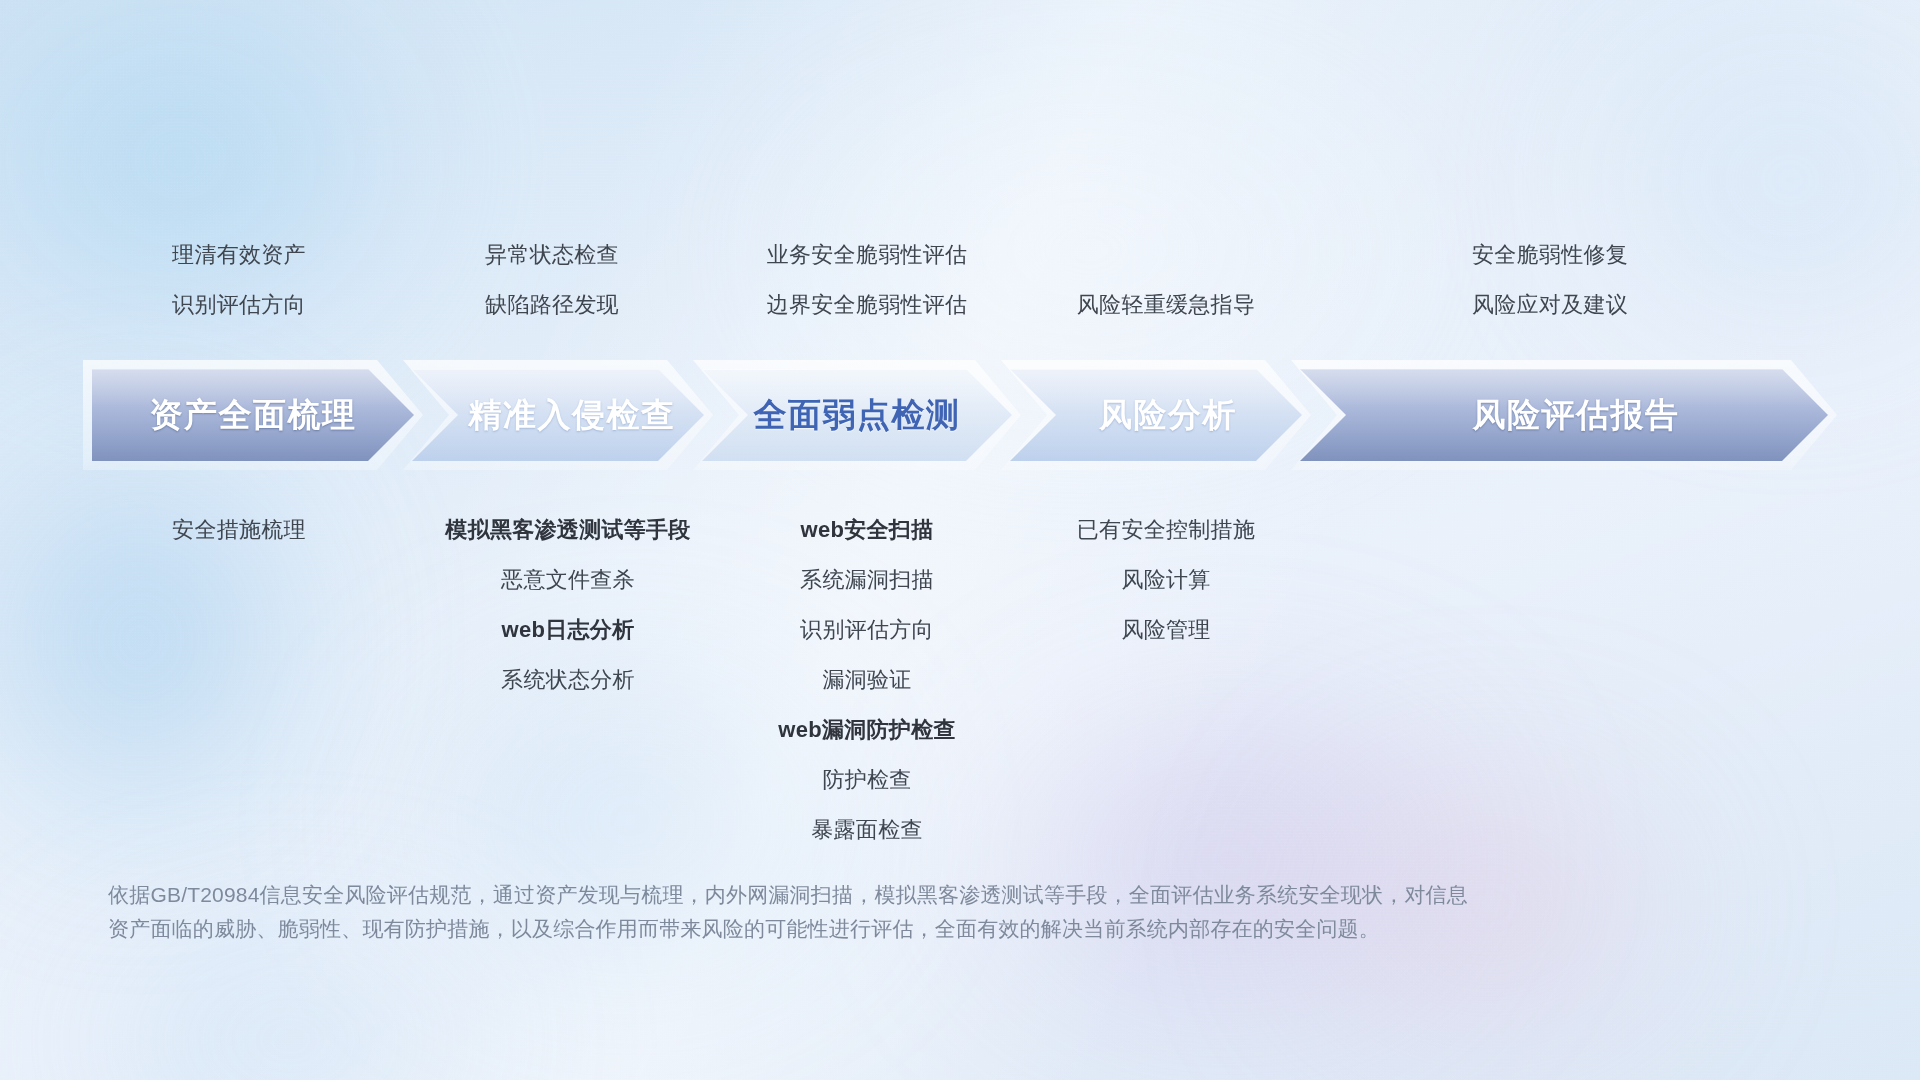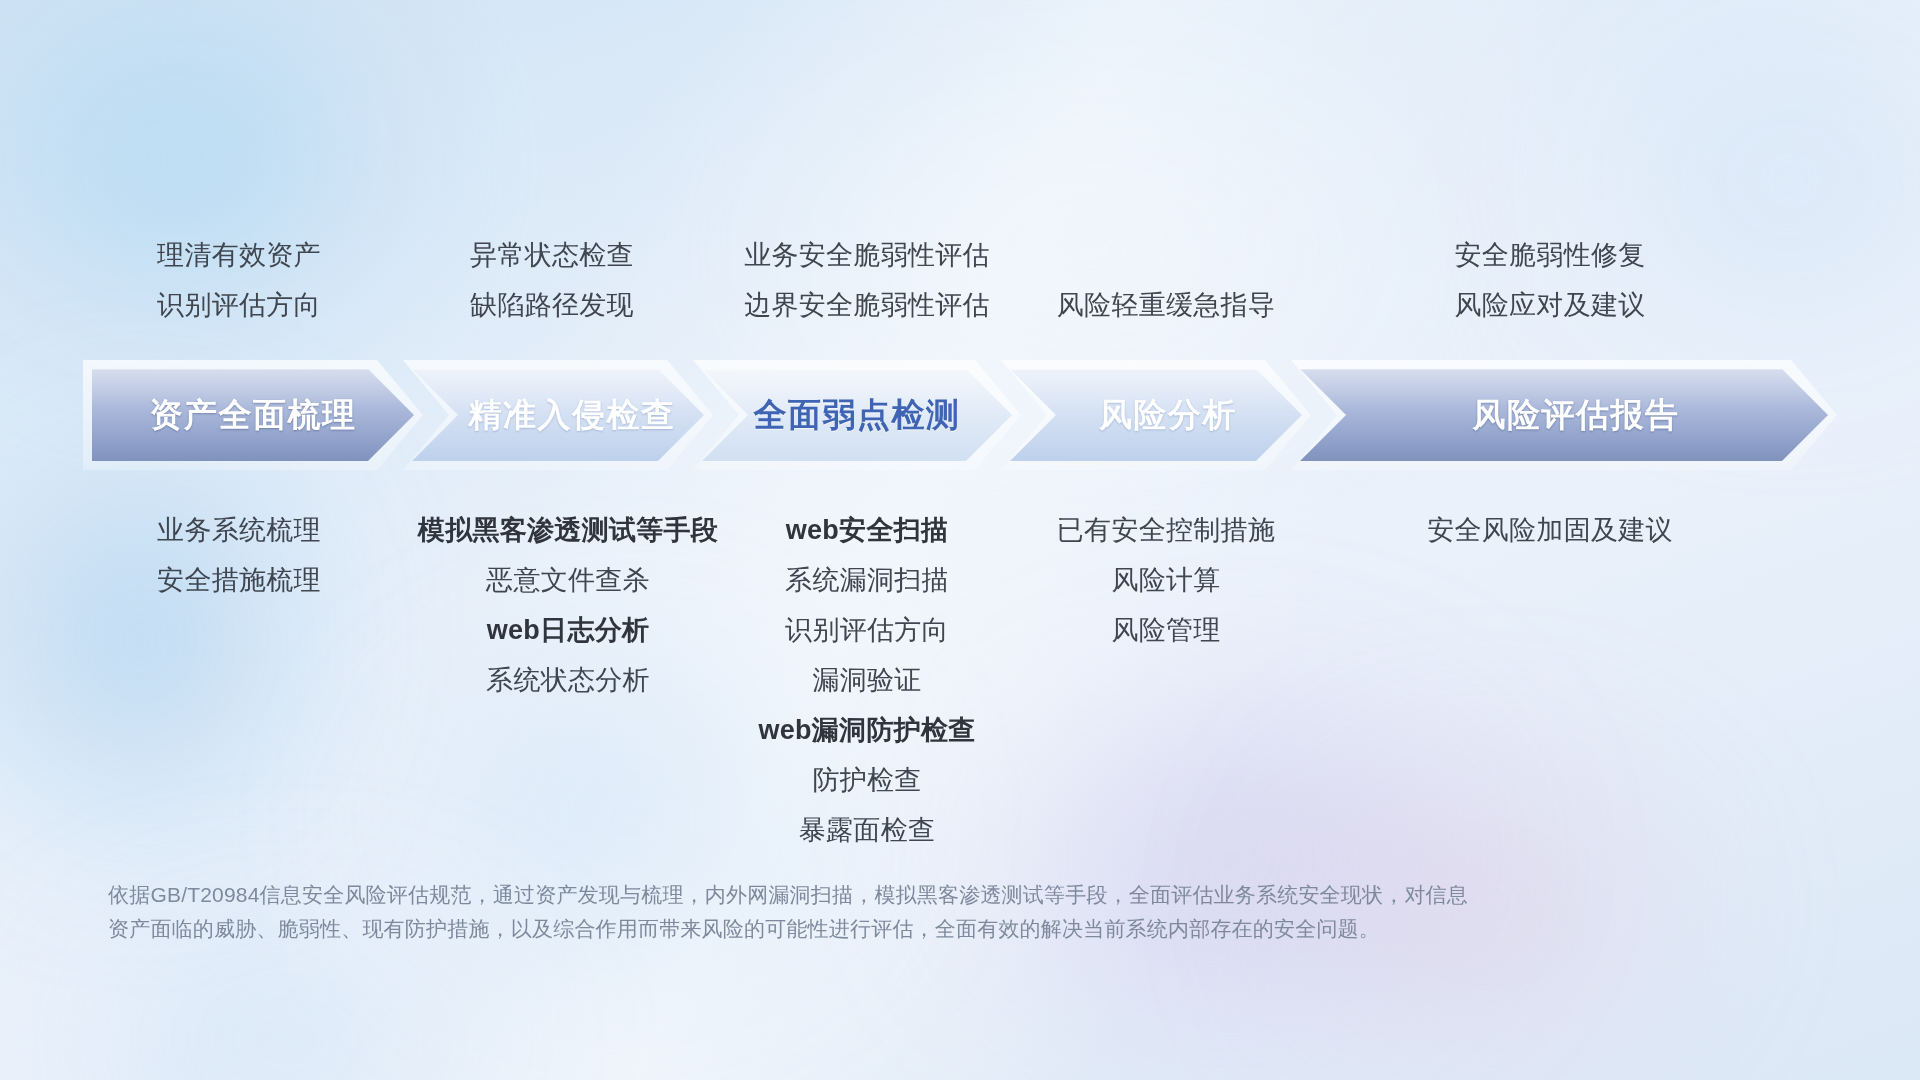--- a/index.html
+++ b/index.html
@@ -45,21 +45,21 @@
       repeating-linear-gradient(90deg,rgba(255,255,255,.04) 0 1px,rgba(0,0,0,0) 1px 3px);
   }
 
   
   .stage { position:absolute; inset:0; z-index:2; }
 
   .col { position:absolute; text-align:center; }
 
   .top-item, .bot-item {
     color:#3d4450;
-    font-size:27px;
+    font-size:22px;
     line-height:50px;
     white-space:nowrap;
     letter-spacing:.3px;
   }
   .top-item { color:#40464f; }
   .bot-item { color:#3f4650; }
   .bot-item.strong { font-weight:700; color:#2f343d; }
 
   
   .banner { position:absolute; left:0; top:369px; width:1920px; height:92px;padding-left:10px; }
@@ -184,21 +184,20 @@
       <div class="chev dark" style="left: 1300px; width: 528px;">
         <div class="halo poly-mid"></div>
         <div class="face poly-mid dark">
           <div class="face-sheen"></div>
         </div>
         <div class="label" style="margin-left: 24px;">风险评估报告</div>
       </div>
     </div>
 
   <div class="col" id="bot-col-0" style="left: -1px; width: 480px; top: 505px;">
-      <div class="bot-item">业务系统梳理</div>
       <div class="bot-item">安全措施梳理</div>
     </div>
   <div class="col" id="bot-col-1" style="left: 328px; width: 480px; top: 505px;">
       <div class="bot-item strong">模拟黑客渗透测试等手段</div>
       <div class="bot-item">恶意文件查杀</div>
       <div class="bot-item strong">web日志分析</div>
       <div class="bot-item">系统状态分析</div>
     </div>
   <div class="col" id="bot-col-2" style="left: 627px; width: 480px; top: 505px;">
       <div class="bot-item strong">web安全扫描</div>
@@ -207,21 +206,18 @@
       <div class="bot-item">漏洞验证</div>
       <div class="bot-item strong">web漏洞防护检查</div>
       <div class="bot-item">防护检查</div>
       <div class="bot-item">暴露面检查</div>
     </div>
   <div class="col" id="bot-col-3" style="left: 926px; width: 480px; top: 505px;">
       <div class="bot-item">已有安全控制措施</div>
       <div class="bot-item">风险计算</div>
       <div class="bot-item">风险管理</div>
     </div>
-  <div class="col" id="bot-col-4" style="left: 1310px; width: 480px; top: 505px;">
-      <div class="bot-item">安全风险加固及建议</div>
-    </div>
 
   <div class="footer">
     <div>依据GB/T20984信息安全风险评估规范，通过资产发现与梳理，内外网漏洞扫描，模拟黑客渗透测试等手段，全面评估业务系统安全现状，对信息</div>
     <div>资产面临的威胁、脆弱性、现有防护措施，以及综合作用而带来风险的可能性进行评估，全面有效的解决当前系统内部存在的安全问题。</div>
   </div>
 </div>
 
 </body></html>

